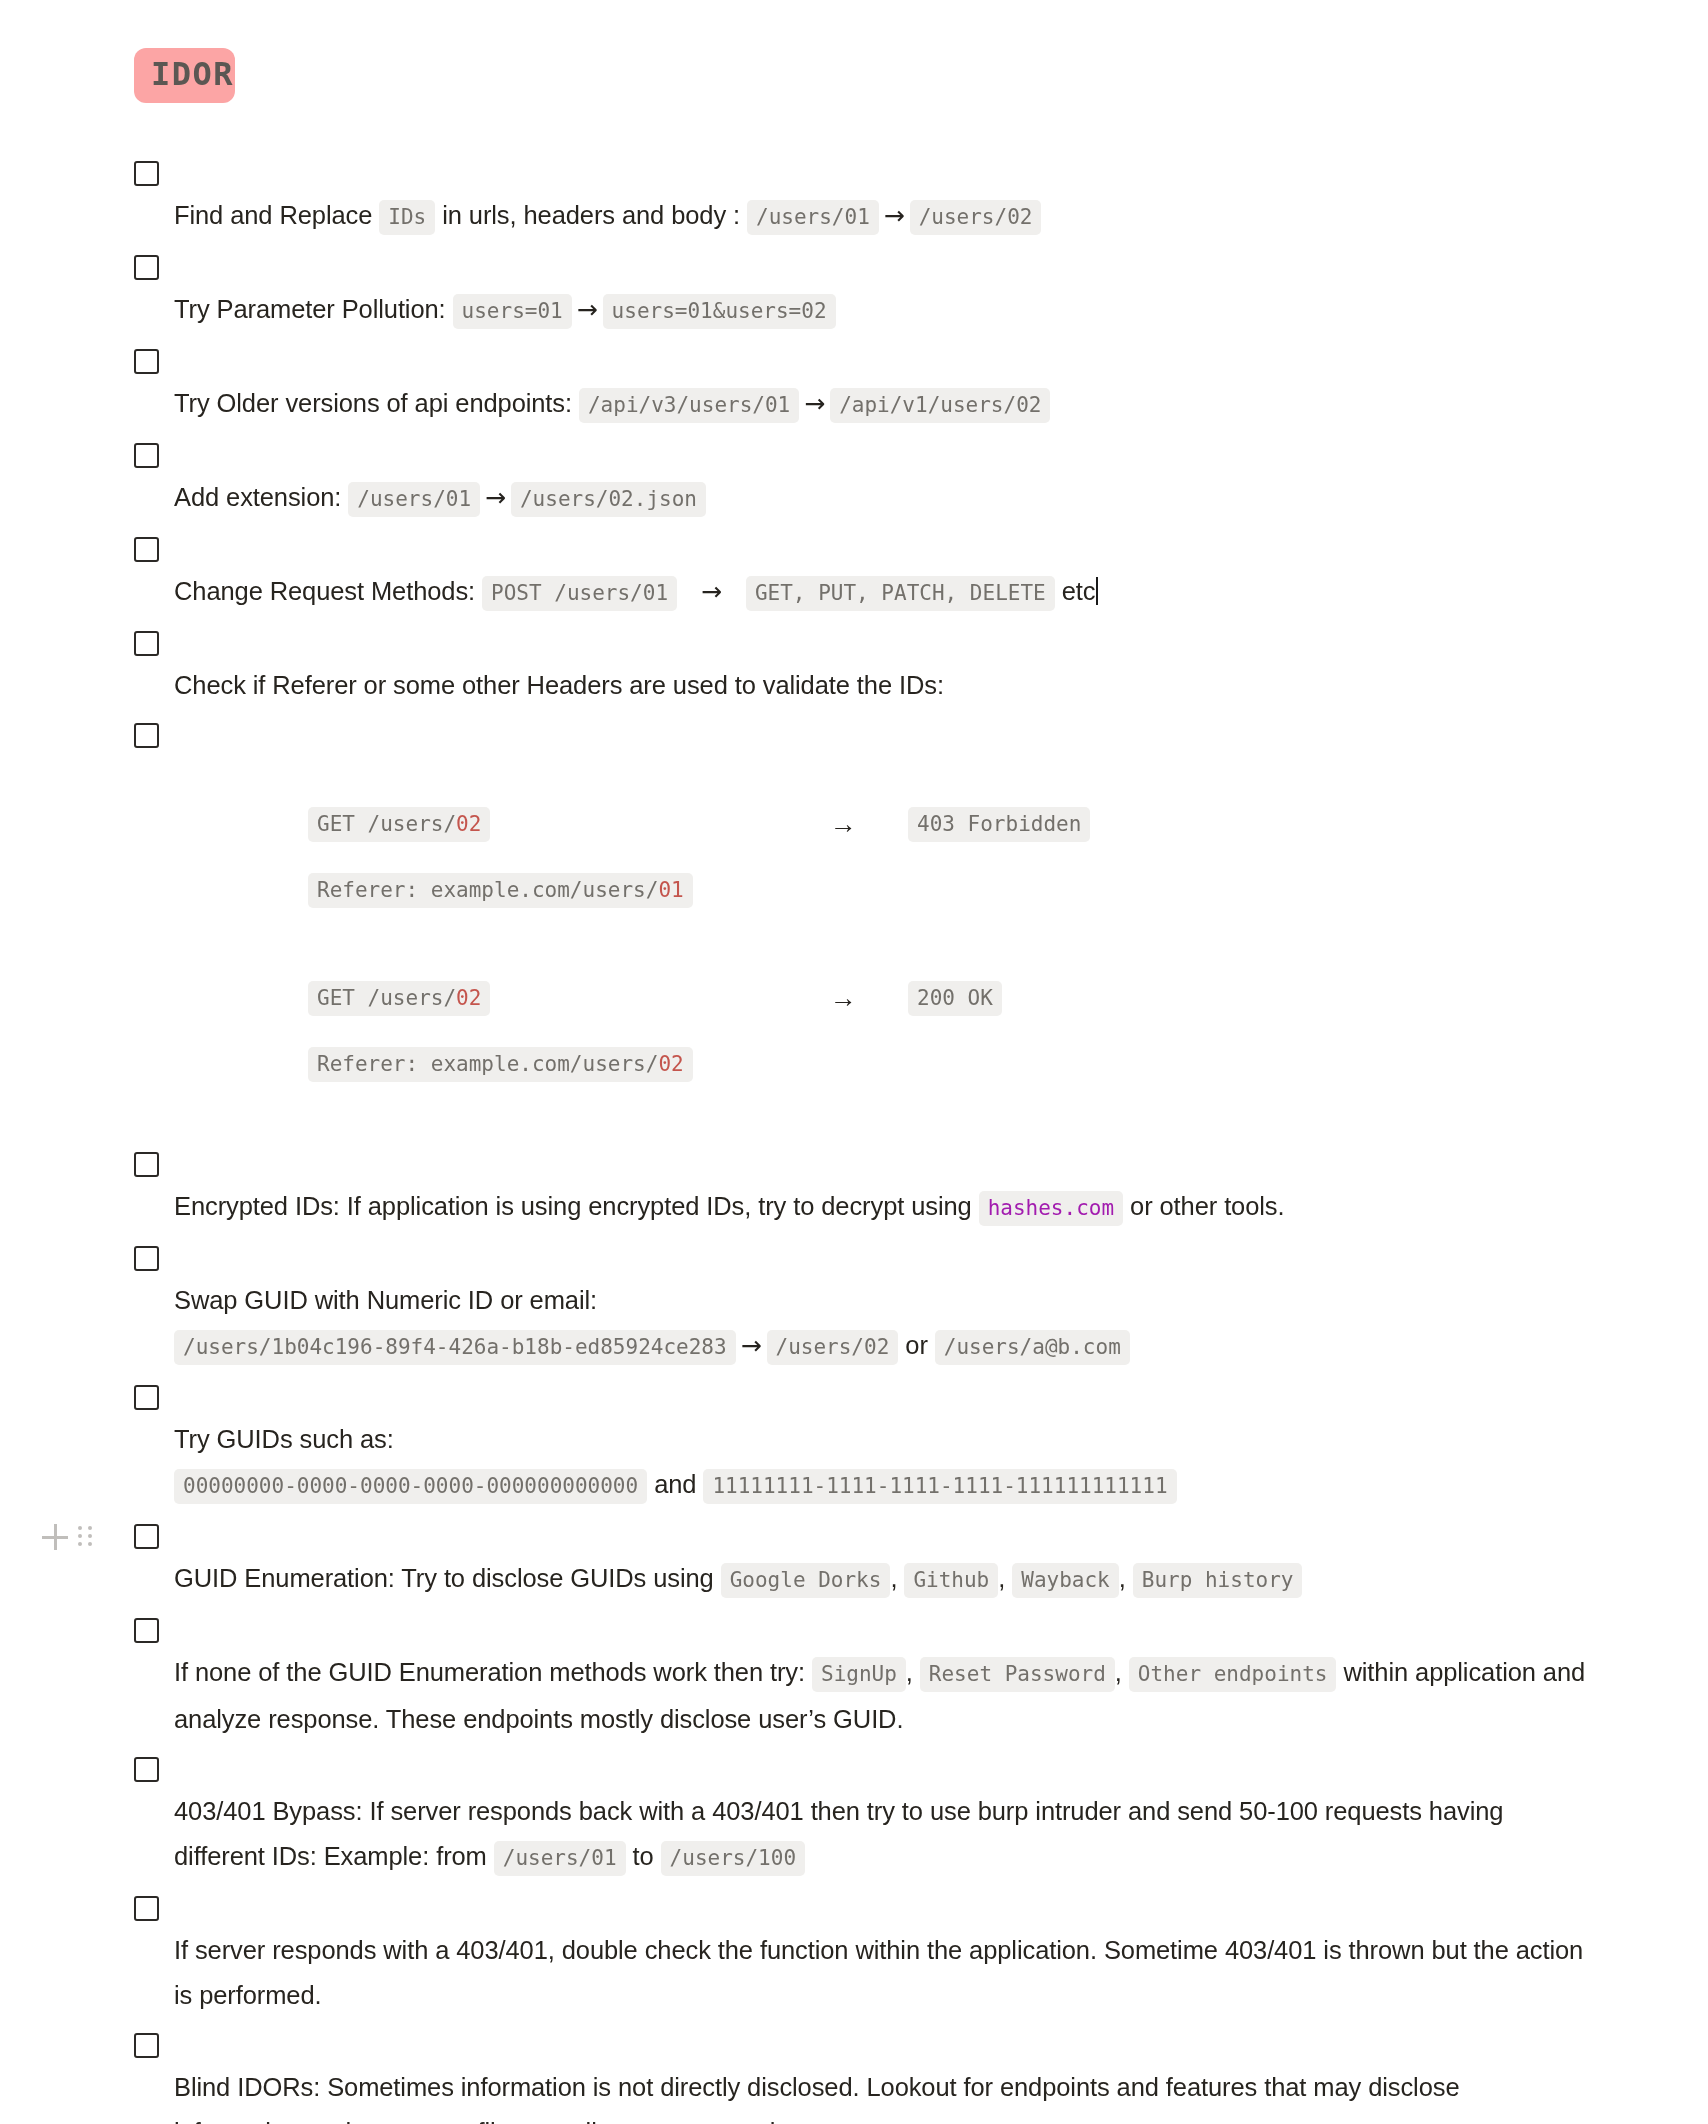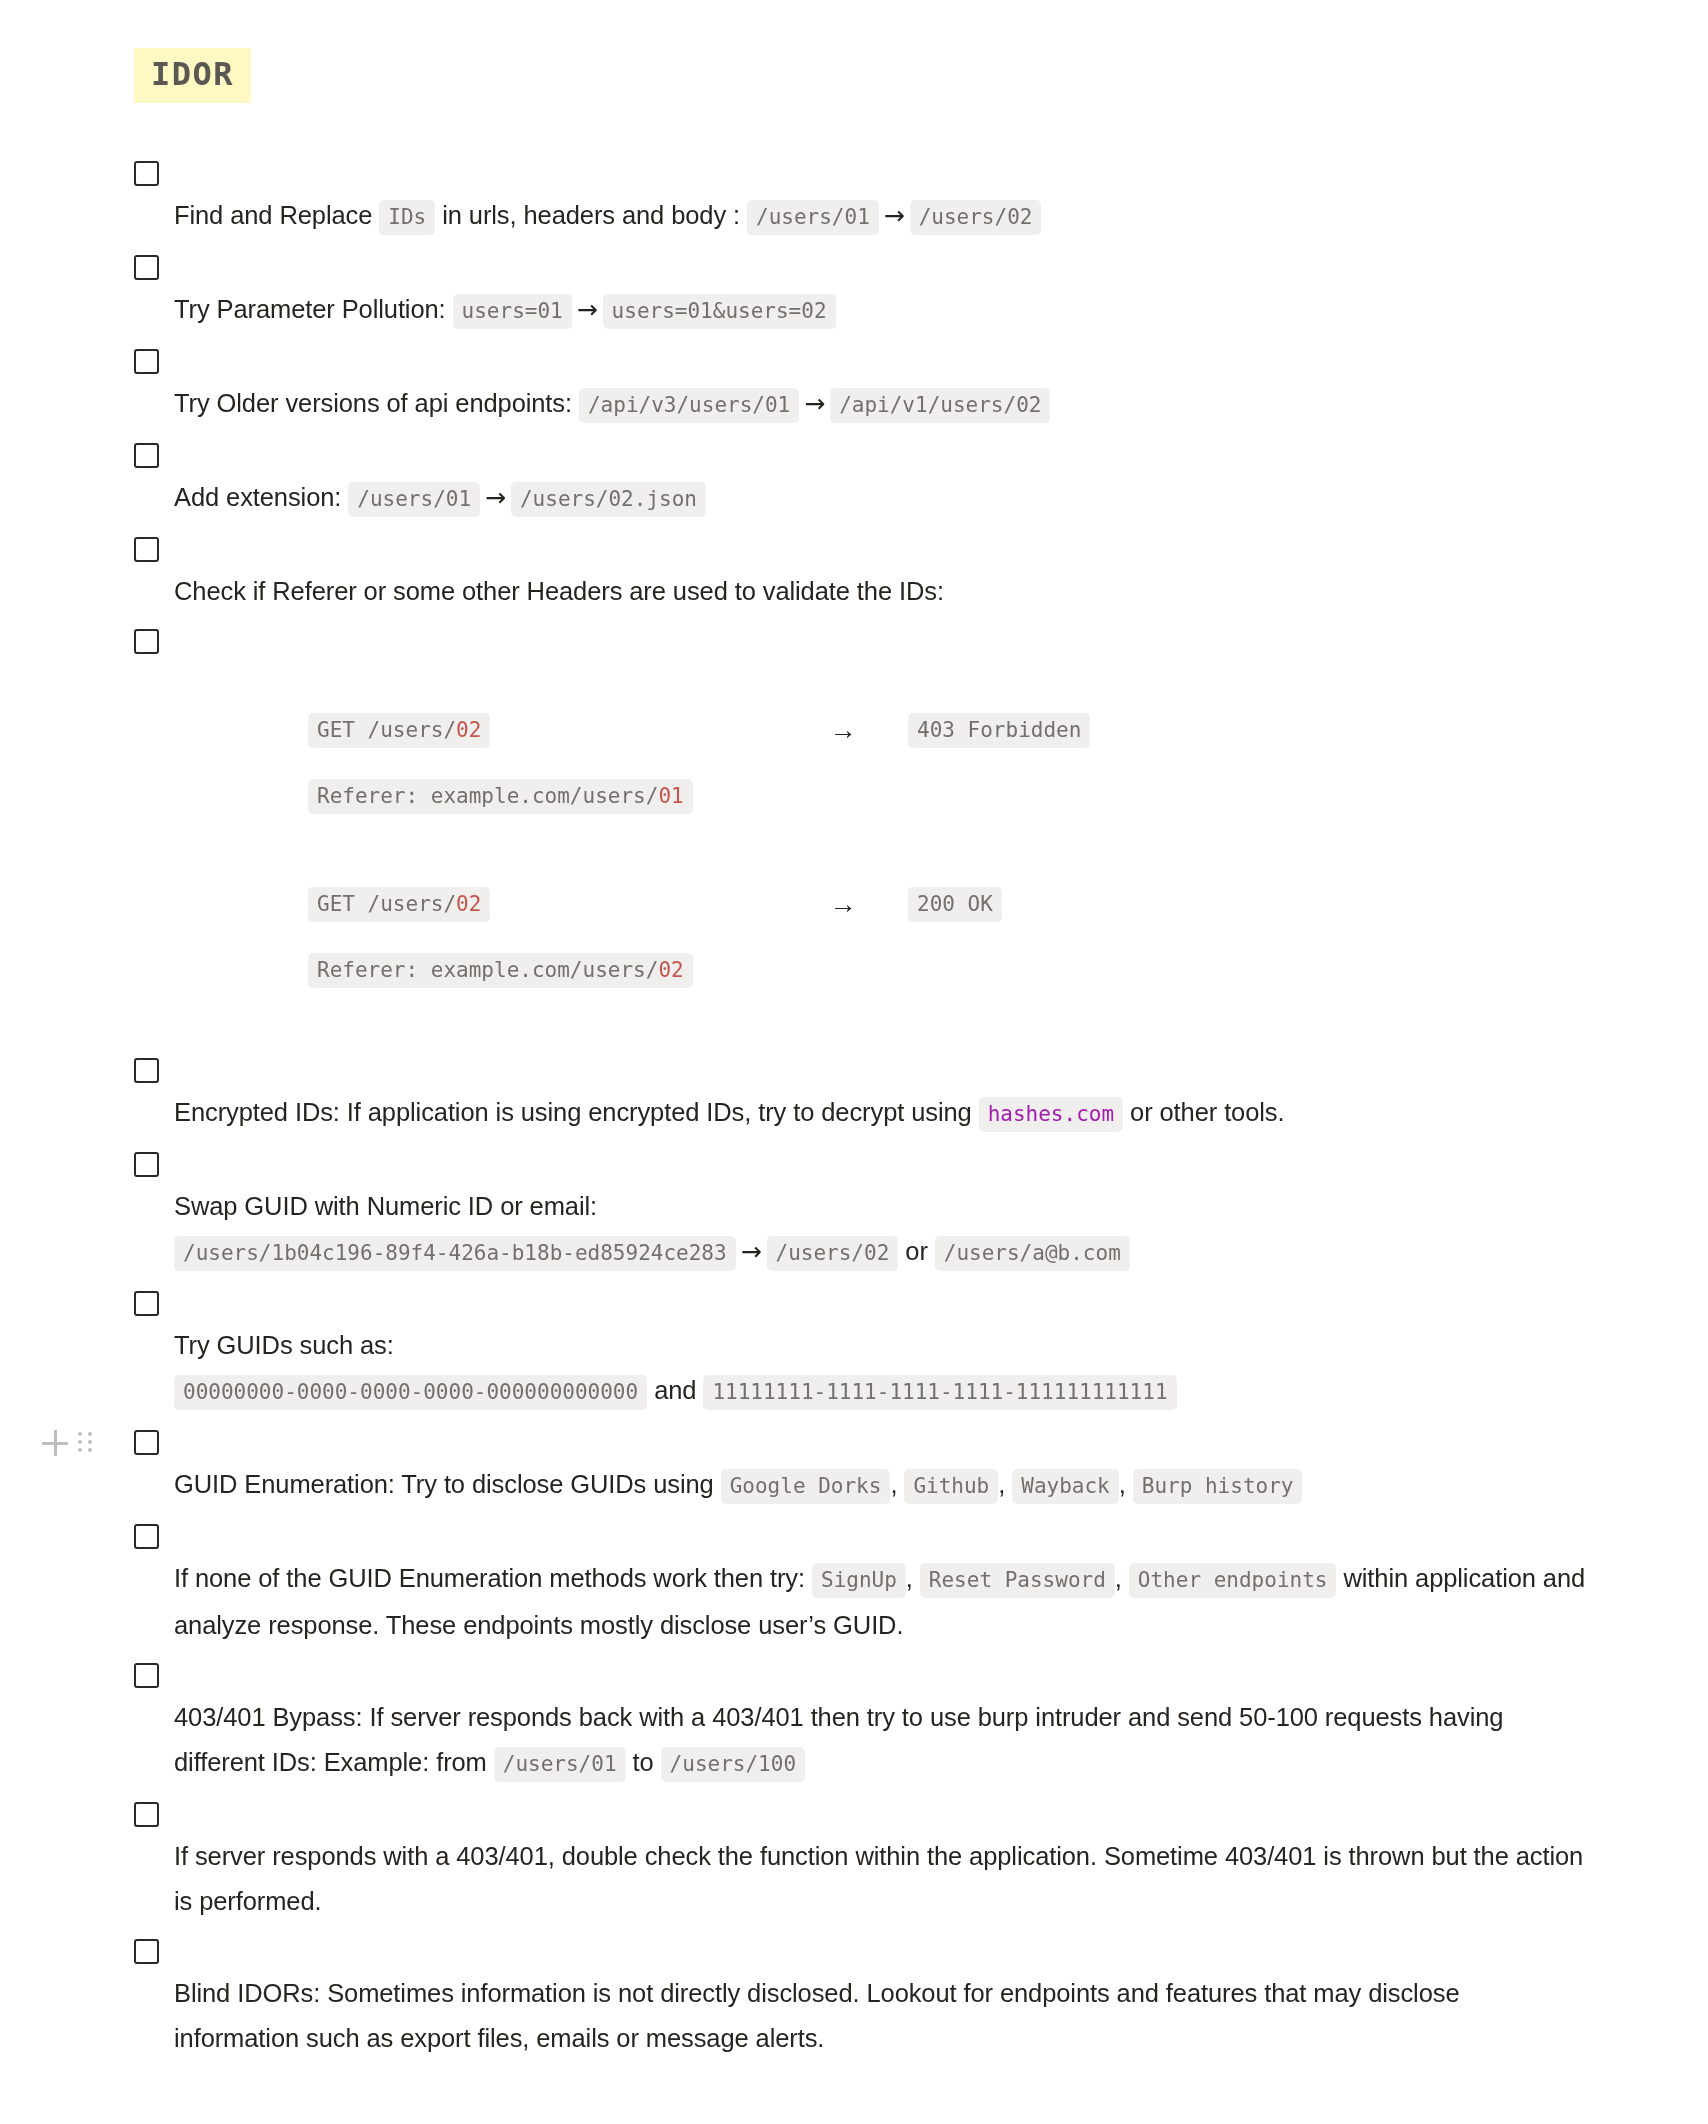--- a/index.html
+++ b/index.html
@@ -21,23 +21,23 @@
     padding: 0;
     background: #fff;
   }
 
   
   .title-wrap {
     padding: 48px 0 0 134px;
   }
   .title-code {
     display: inline-block;
-    background: #fef9c3;
-    border-radius: 0;
-    padding: 9px 17px 11px 17px;
+    background: #fca5a5;
+    border-radius: 12px;
+    padding: 9px 1px 11px 17px;
     font-family: "DejaVu Sans Mono", monospace;
     font-weight: 700;
     font-size: 32px;
     letter-spacing: 1.5px;
     color: #5b5753;
     line-height: 1.1;
   }
 
   
   .list {
@@ -184,20 +184,24 @@
         <div class="row">
           <div class="checkbox"></div>
           <div class="row-text"><span>Try Older versions of api endpoints: </span><code class="c">/api/v3/users/01</code><span class="arrow">→</span><code class="c">/api/v1/users/02</code></div>
         </div>
         <div class="row">
           <div class="checkbox"></div>
           <div class="row-text"><span>Add extension: </span><code class="c">/users/01</code><span class="arrow">→</span><code class="c">/users/02.json</code></div>
         </div>
         <div class="row">
           <div class="checkbox"></div>
+          <div class="row-text"><span>Change Request Methods: </span><code class="c">POST /users/01</code><span class="arrow arrow-wide">→</span><code class="c">GET, PUT, PATCH, DELETE</code><span> etc</span><span class="caret"></span></div>
+        </div>
+        <div class="row">
+          <div class="checkbox"></div>
           <div class="row-text"><span>Check if Referer or some other Headers are used to validate the IDs:</span></div>
         </div>
       </div>
 
     <div class="row" style="margin-bottom:0;">
       <div class="checkbox"></div>
       <div class="row-text">&nbsp;</div>
     </div>
 
     <div class="ex-block" id="referer-example">

